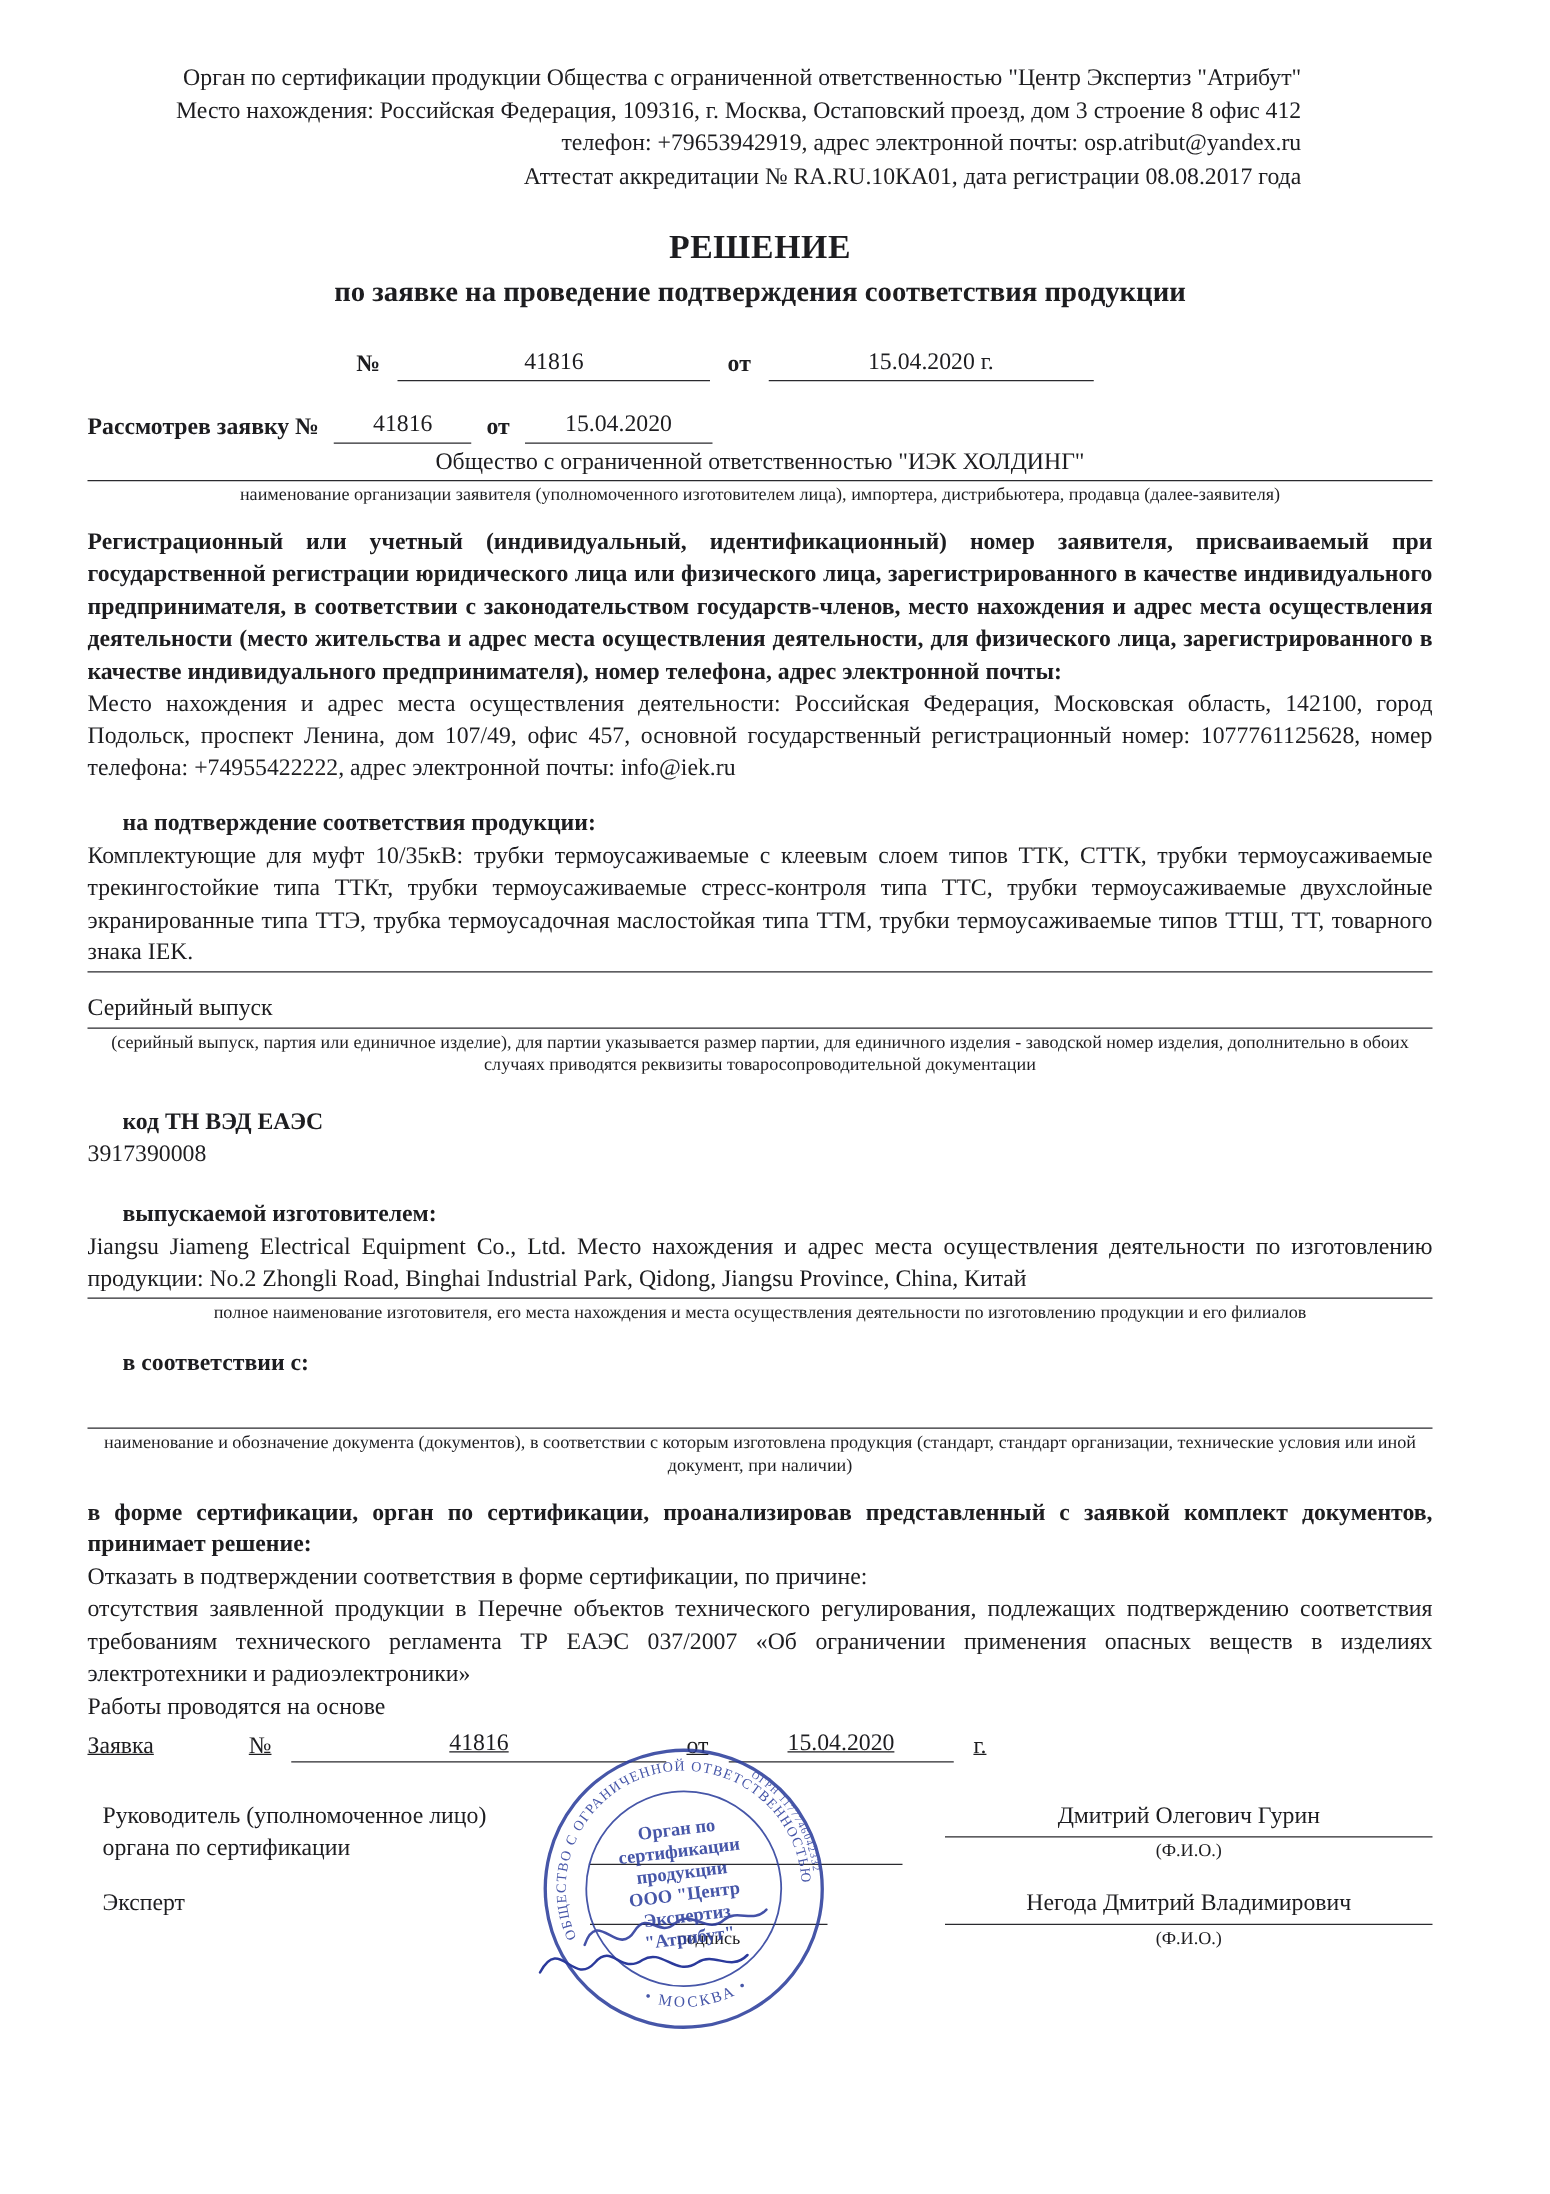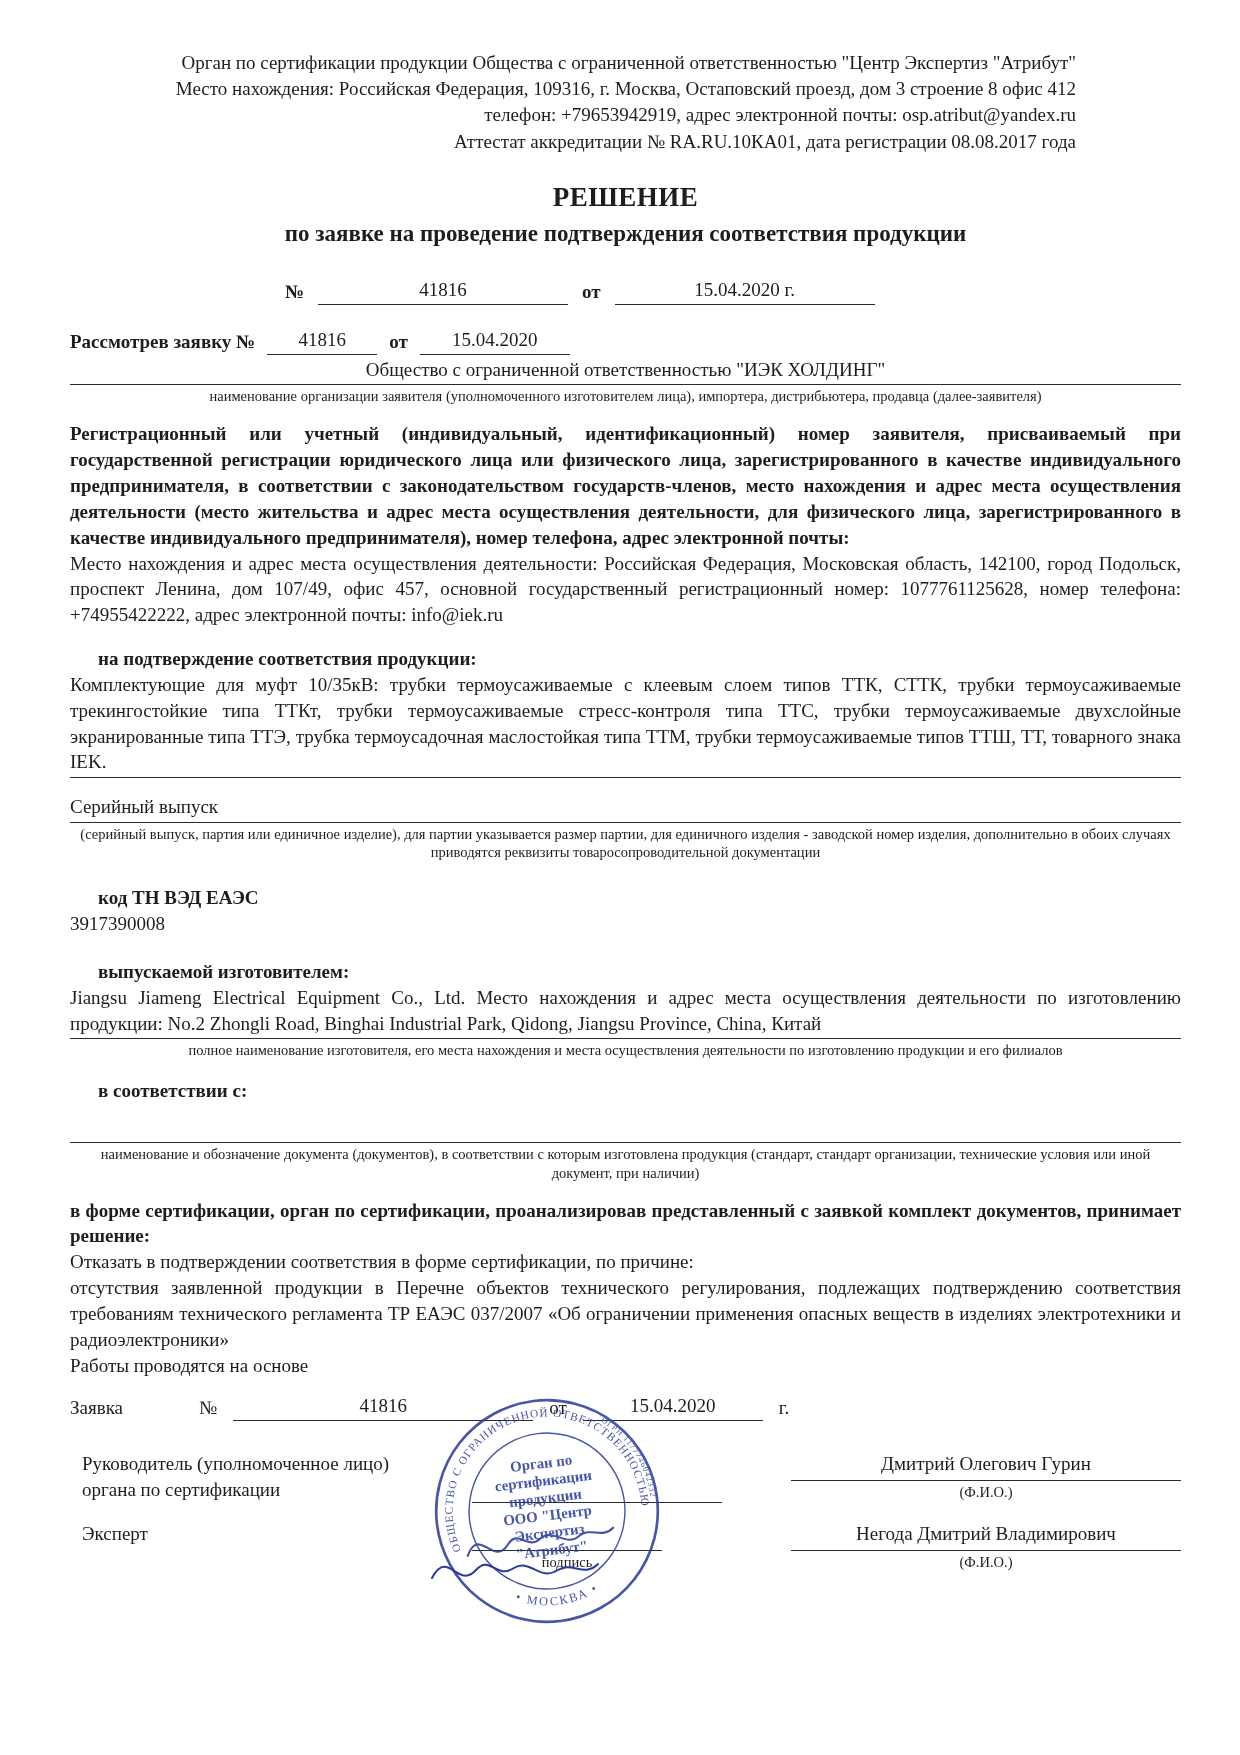--- a/index.html
+++ b/index.html
@@ -1,19 +1,19 @@
 <!DOCTYPE html>
 <html><head>
 <meta charset="utf-8">
 <style>
   * { margin:0; padding:0; box-sizing:border-box; }
   html,body { background:#ffffff; }
   body { font-family:"Liberation Serif", serif; color:#1d1d20; }
   .page { width:1240px; height:1755px; background:#fff; position:relative;
-          padding:50px 59px 40px 70px; overflow:hidden; font-size:19px; line-height:1.36; }
+          padding:50px 94px 40px 70px; overflow:hidden; font-size:19px; line-height:1.36; }
 
   .hdr { text-align:right; margin-right:105px; font-size:19px; line-height:1.38; }
 
   .title { text-align:center; font-weight:bold; font-size:27px; margin-top:24px; letter-spacing:.5px; }
   .subtitle { text-align:center; font-weight:bold; font-size:23px; margin-top:2px; }
 
   .num-row { margin-top:28px; margin-left:215px; display:flex; align-items:flex-end; gap:14px; font-weight:bold; }
   .fill { display:inline-block; text-align:center; border-bottom:1.5px solid #2a2a2e; padding:0 6px 1px 6px; font-weight:normal; }
   .fill.w250 { width:250px; } .fill.w260 { width:260px; }
   .fill.w110 { width:110px; } .fill.w150 { width:150px; }
@@ -26,21 +26,21 @@
   .caption { font-size:14.5px; line-height:1.25; text-align:center; margin-top:2px; }
 
   p.just { text-align:justify; margin-top:16px; }
   p.tight { margin-top:0; }
 
   .heading { font-weight:bold; margin-top:18px;margin-left:28px; }
 
   .u-block { border-bottom:1.5px solid #2a2a2e; padding-bottom:2px; }
   .blank-line { border-bottom:1.5px solid #2a2a2e; height:26px; margin-top:14px; }
 
-  .basis-row { display:flex; align-items:flex-end; gap:16px; margin-top:15px; }
+  .basis-row { display:flex; align-items:flex-end; gap:16px; margin-top:4px;text-decoration:underline; }
   .basis-row .lbl-no { margin-left:60px; }
 
   .sig-row { display:flex; margin-top:30px; }
   .sig-role { width:390px;margin-left:12px; }
   .sig-mid { width:250px; display:flex; flex-direction:column; justify-content:flex-end; }
   .sig-mid .line { border-bottom:1.5px solid #2a2a2e; height:22px; }
   .sig-mid.w190 { width:190px; }
   .sig-right { margin-left:auto; width:390px; text-align:center; }
   .sig-right .line { border-bottom:1.5px solid #2a2a2e; height:4px; }
 

